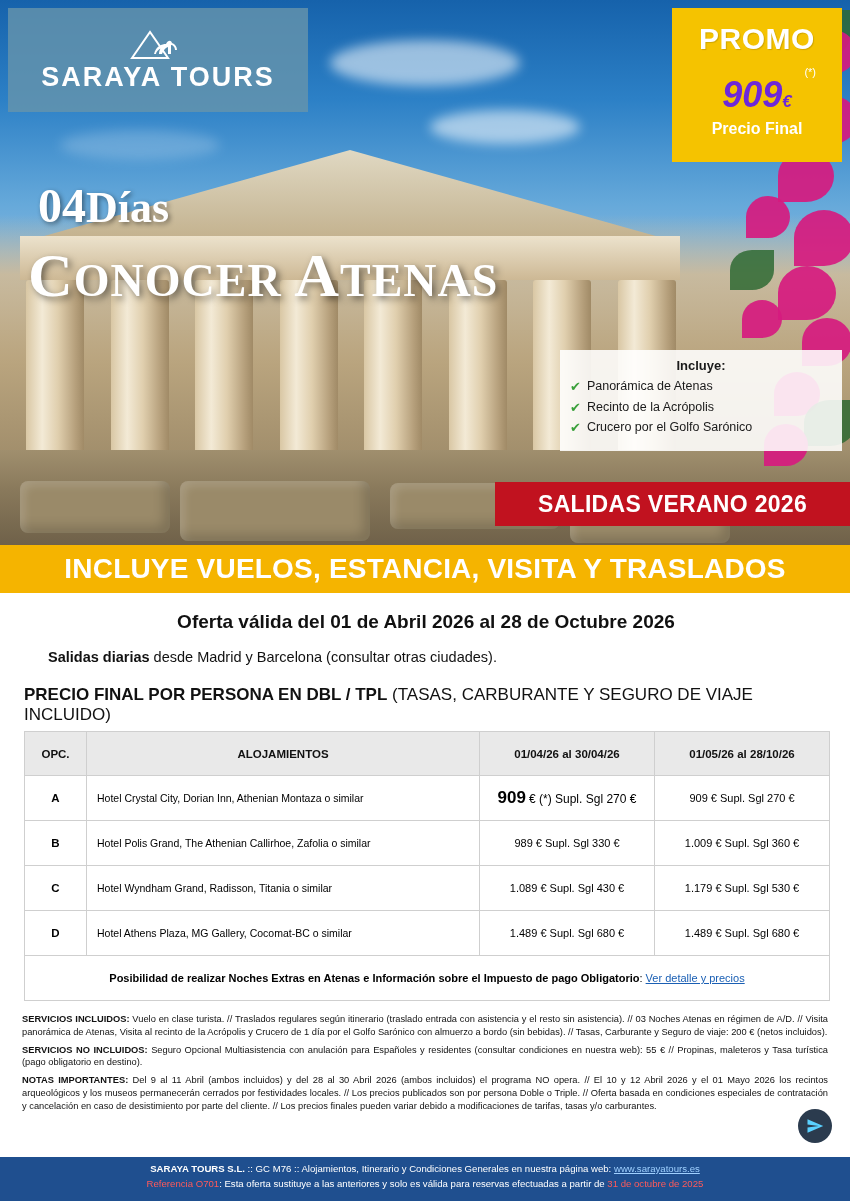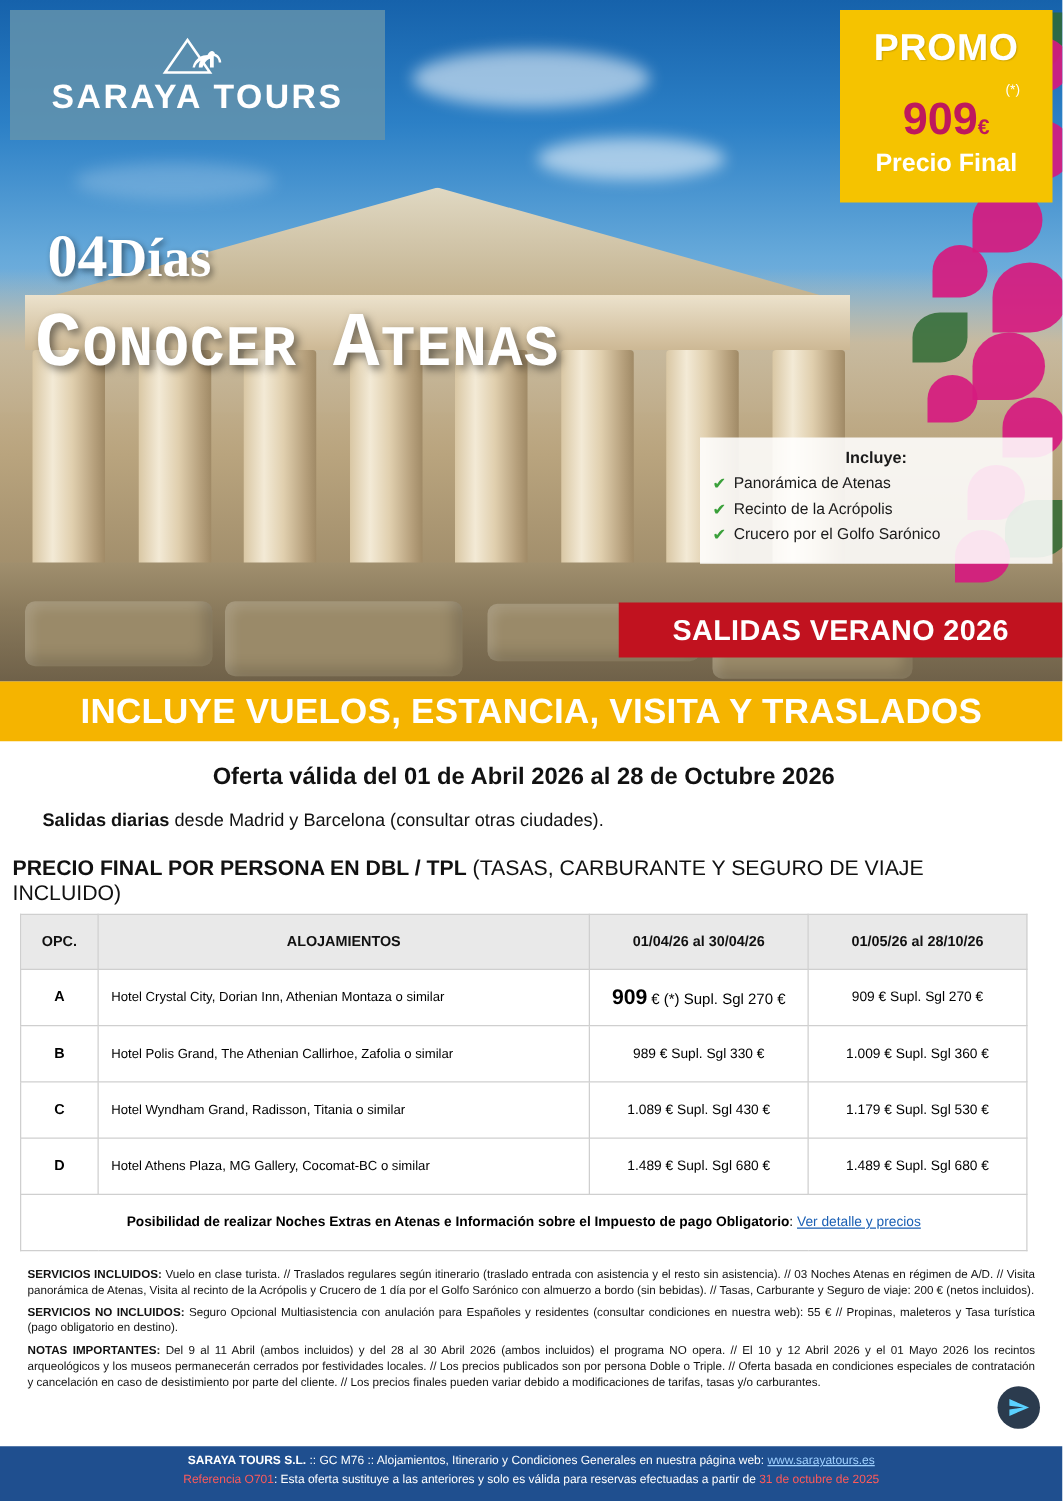--- a/index.html
+++ b/index.html
@@ -82,36 +82,36 @@
 
   
   .promo {
     position:absolute; right:8px; top:8px; width:170px; height:154px;
     background:#f5c300;
     text-align:center;
     padding-top:14px;
   }
   .promo .p1 { color:#ffffff; font-size:30px; font-weight:700; letter-spacing:.5px; text-shadow:1px 1px 1px rgba(0,0,0,.15); }
   .promo .p2 { color:#ffffff; font-size:11px; text-align:right; padding-right:26px; margin-top:10px; }
-  .promo .p3 { color:#be185d; font-size:36px; font-weight:700; margin-top:-4px; }
+  .promo .p3 { color:#6d28d9; font-size:36px; font-weight:700; margin-top:-4px;font-style:italic; }
   .promo .p3 small { font-size:17px; font-weight:700; }
-  .promo .p4 { color:#ffffff; font-size:20px; font-weight:700; margin-top:4px; }
+  .promo .p4 { color:#ffffff; font-size:16px; font-weight:700; margin-top:4px; }
 
   
   .days {
     position:absolute; left:38px; top:178px;
     color:#ffffff; font-size:44px; font-weight:700;
     text-shadow: 2px 2px 5px rgba(0,0,0,.45);
     font-family:"Liberation Serif", serif;
   }
   .days .n { font-size:48px; }
   .bigtitle {
     position:absolute; left:28px; top:240px;
     color:#ffffff; font-size:62px; font-weight:700;
-    font-family:Liberation Mono, monospace;
+    font-family:Liberation Serif, serif;
     text-shadow: 3px 3px 7px rgba(0,0,0,.5);
     letter-spacing:1px;
   }
   .bigtitle .sc { font-size:46px; }
 
   
   .includes {
     position:absolute; right:8px; top:350px; width:282px;
     background: rgba(255,255,255,0.88);
     padding:8px 10px 10px 10px;
@@ -131,21 +131,21 @@
 
   
   .strip {
     width:850px; height:48px; background:#f5b400;
     display:flex; align-items:center; justify-content:center;
     color:#ffffff; font-size:28px; font-weight:700;
     letter-spacing:.2px;
   }
 
   
-  .content { padding: 12px 22px 0 10px; }
+  .content { padding: 12px 22px 0 24px; }
   .offer-title { text-align:center; font-size:19px; font-weight:700; color:#111; margin-top:6px; }
   .offer-sub { text-align:center; font-size:12px; color:#111; margin-top:5px; }
   .salidas-diarias { font-size:14.5px; color:#111; margin:16px 0 0 24px; }
   .salidas-diarias b { font-weight:700; }
 
   .table-caption { text-align:left; font-size:17px; margin:20px 0 6px 0; color:#111; }
   .table-caption b { font-weight:700; }
 
   table.prices { width:806px; border-collapse:collapse; margin:0 auto; font-size:11px; }
   table.prices th, table.prices td { border:1px solid #cfcfcf; }

